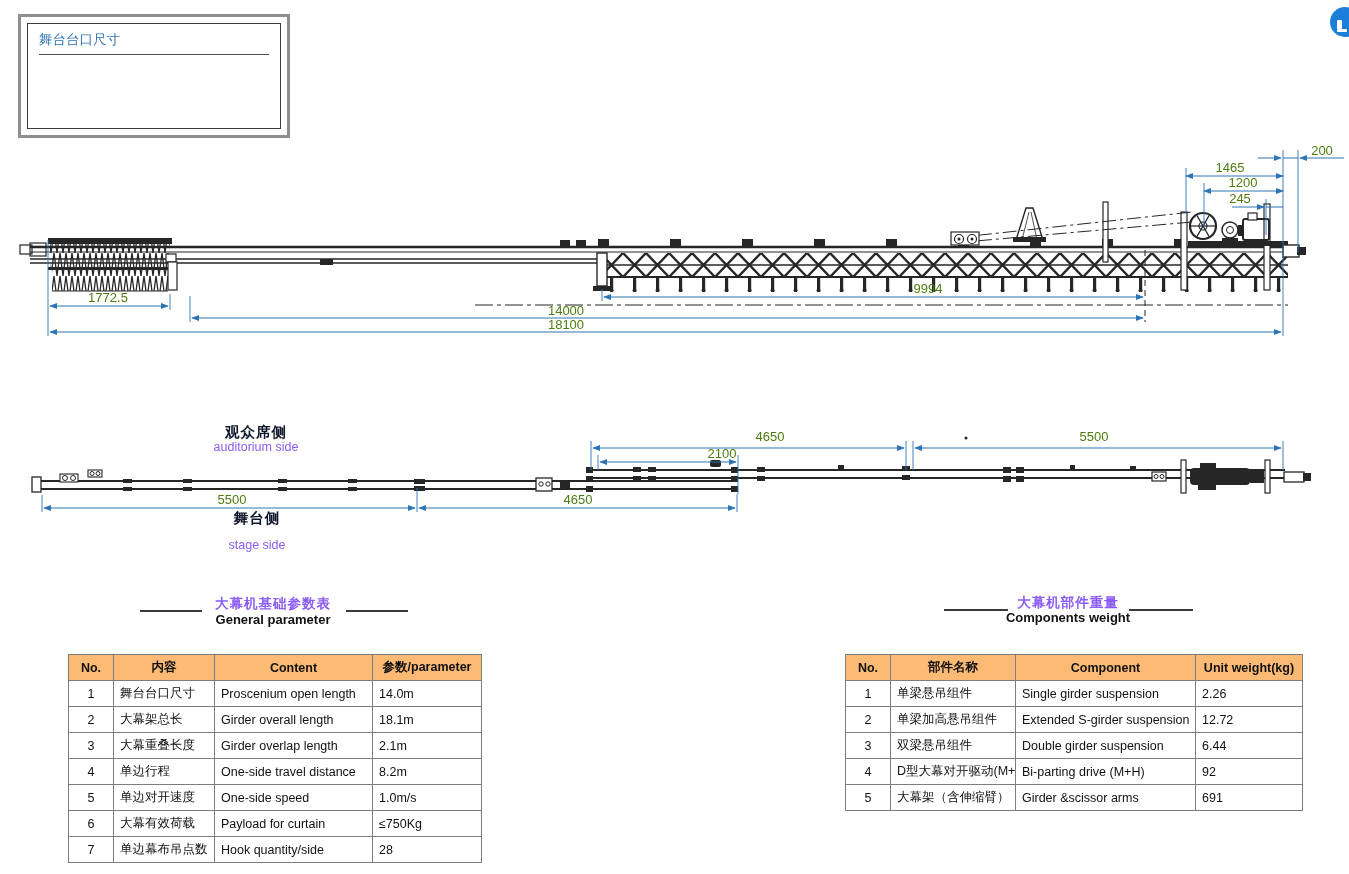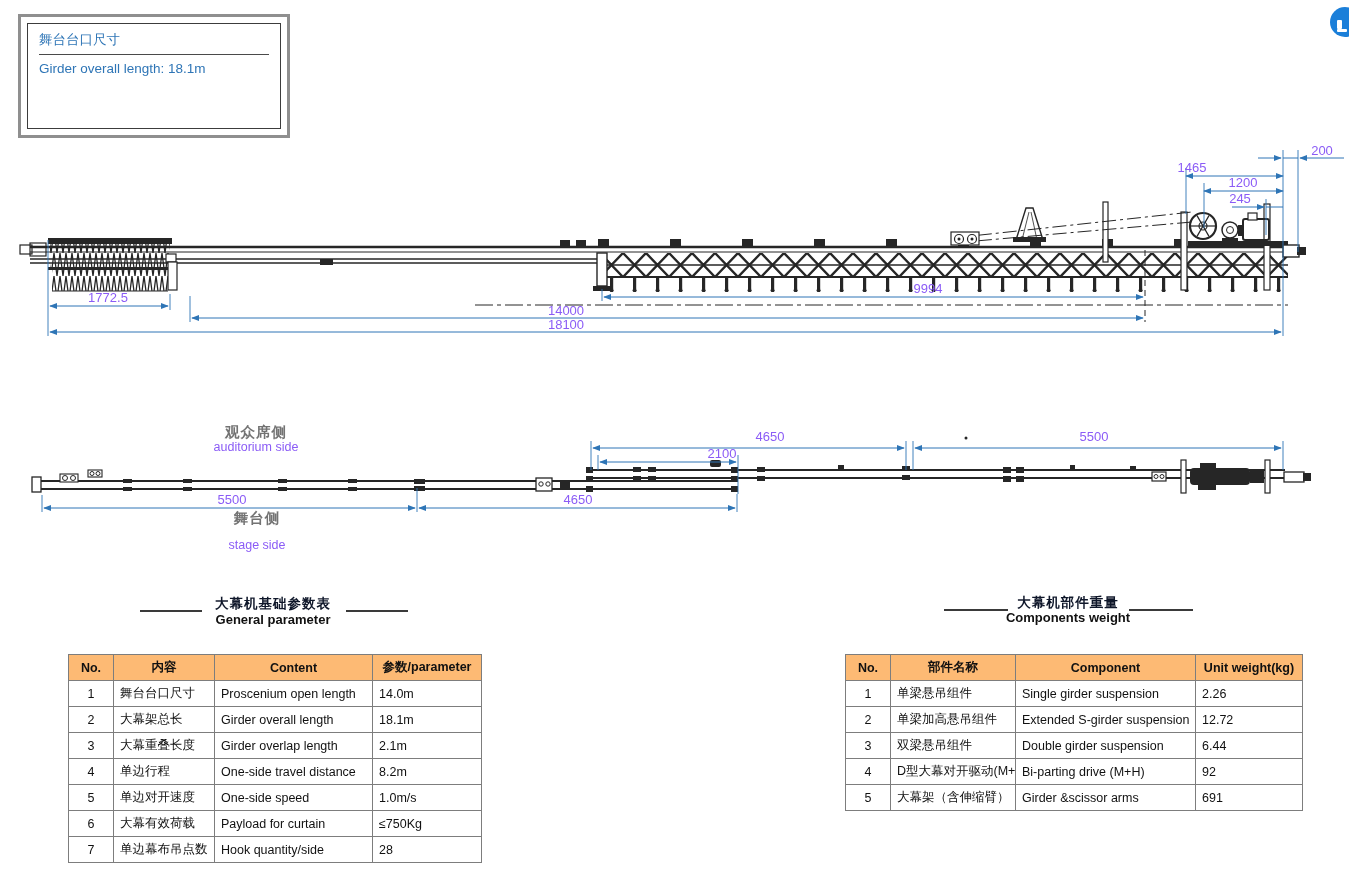--- a/index.html
+++ b/index.html
@@ -6,26 +6,26 @@
   body{
     position:relative;width:1349px;height:874px;background:#ffffff;overflow:hidden;
     font-family:"Liberation Sans","DejaVu Sans",sans-serif;color:#1a1a1a;
   }
   svg{position:absolute;left:0;top:0;}
   
   .infobox{position:absolute;left:18px;top:14px;width:266px;height:118px;border:3px solid #8f8f8f;background:#fff;}
   .infobox-inner{position:absolute;left:6px;top:6px;right:6px;bottom:6px;border:1px solid #3c3c3c;padding:5px 11px;color:#2e75b6;font-size:13.5px;line-height:21px;}
   .infobox-divider{border:none;border-top:1px solid #4a4a4a;margin:4px 0 3px 0;}
   
-  .dim{position:absolute;transform:translateX(-50%);color:#8b5cf6;font-size:13px;white-space:nowrap;line-height:14px;}
-  
-  .lbl-zh{position:absolute;transform:translateX(-50%);font-size:14.5px;font-weight:600;color:#737373;white-space:nowrap;letter-spacing:1px;line-height:15px;}
+  .dim{position:absolute;transform:translateX(-50%);color:#4d7c0f;font-size:13px;white-space:nowrap;line-height:14px;}
+  
+  .lbl-zh{position:absolute;transform:translateX(-50%);font-size:14.5px;font-weight:600;color:#0f172a;white-space:nowrap;letter-spacing:1px;line-height:15px;}
   .lbl-en{position:absolute;transform:translateX(-50%);font-size:12.5px;color:#8b5cf6;white-space:nowrap;line-height:13px;}
   
-  .ttl-zh{position:absolute;transform:translateX(-50%);font-size:13.5px;font-weight:600;color:#0f172a;white-space:nowrap;letter-spacing:1px;line-height:14px;}
+  .ttl-zh{position:absolute;transform:translateX(-50%);font-size:13.5px;font-weight:600;color:#8b5cf6;white-space:nowrap;letter-spacing:1px;line-height:14px;}
   .ttl-en{position:absolute;transform:translateX(-50%);font-size:13px;font-weight:600;color:#111;white-space:nowrap;line-height:14px;}
   .ttl-line{position:absolute;height:1.5px;background:#3a3a3a;}
   
   table.ptable{position:absolute;border-collapse:collapse;table-layout:fixed;background:#fff;font-size:12.5px;color:#111;}
   table.ptable th,table.ptable td{border:1px solid #7d7d7d;height:25px;padding:0 6px;overflow:hidden;white-space:nowrap;}
   table.ptable thead th{background:#fdba74;font-weight:700;text-align:center;}
   td.c-no{text-align:center;}
   td.c-zh{text-align:left;}
   td.c-en{text-align:left;}
   td.c-val{text-align:left;}
@@ -231,31 +231,30 @@
     <line x1="915" y1="448" x2="1281" y2="448" marker-start="url(#arr)" marker-end="url(#arr)"></line>
     <line x1="44" y1="508" x2="415" y2="508" marker-start="url(#arr)" marker-end="url(#arr)"></line>
     <line x1="419" y1="508" x2="735" y2="508" marker-start="url(#arr)" marker-end="url(#arr)"></line>
   </g>
 </svg>
 
 <div class="infobox">
   <div class="infobox-inner">
     <div>舞台台口尺寸</div>
     <hr class="infobox-divider">
-    <div>Girder overall length: 18.1m</div>
   </div>
 </div>
 
 <div class="badge">
   <div class="badge-mark"></div>
   <div class="badge-mark2"></div>
 </div>
 
 <div class="dim" style="left:1322px;top:144px">200</div>
-<div class="dim" style="left:1192px;top:161px">1465</div>
+<div class="dim" style="left:1230px;top:161px">1465</div>
 <div class="dim" style="left:1243px;top:176px">1200</div>
 <div class="dim" style="left:1240px;top:192px">245</div>
 <div class="dim" style="left:108px;top:291px">1772.5</div>
 <div class="dim" style="left:928px;top:282px">9994</div>
 <div class="dim" style="left:566px;top:304px">14000</div>
 <div class="dim" style="left:566px;top:318px">18100</div>
 
 <div class="dim" style="left:770px;top:430px">4650</div>
 <div class="dim" style="left:722px;top:447px">2100</div>
 <div class="dim" style="left:1094px;top:430px">5500</div>

